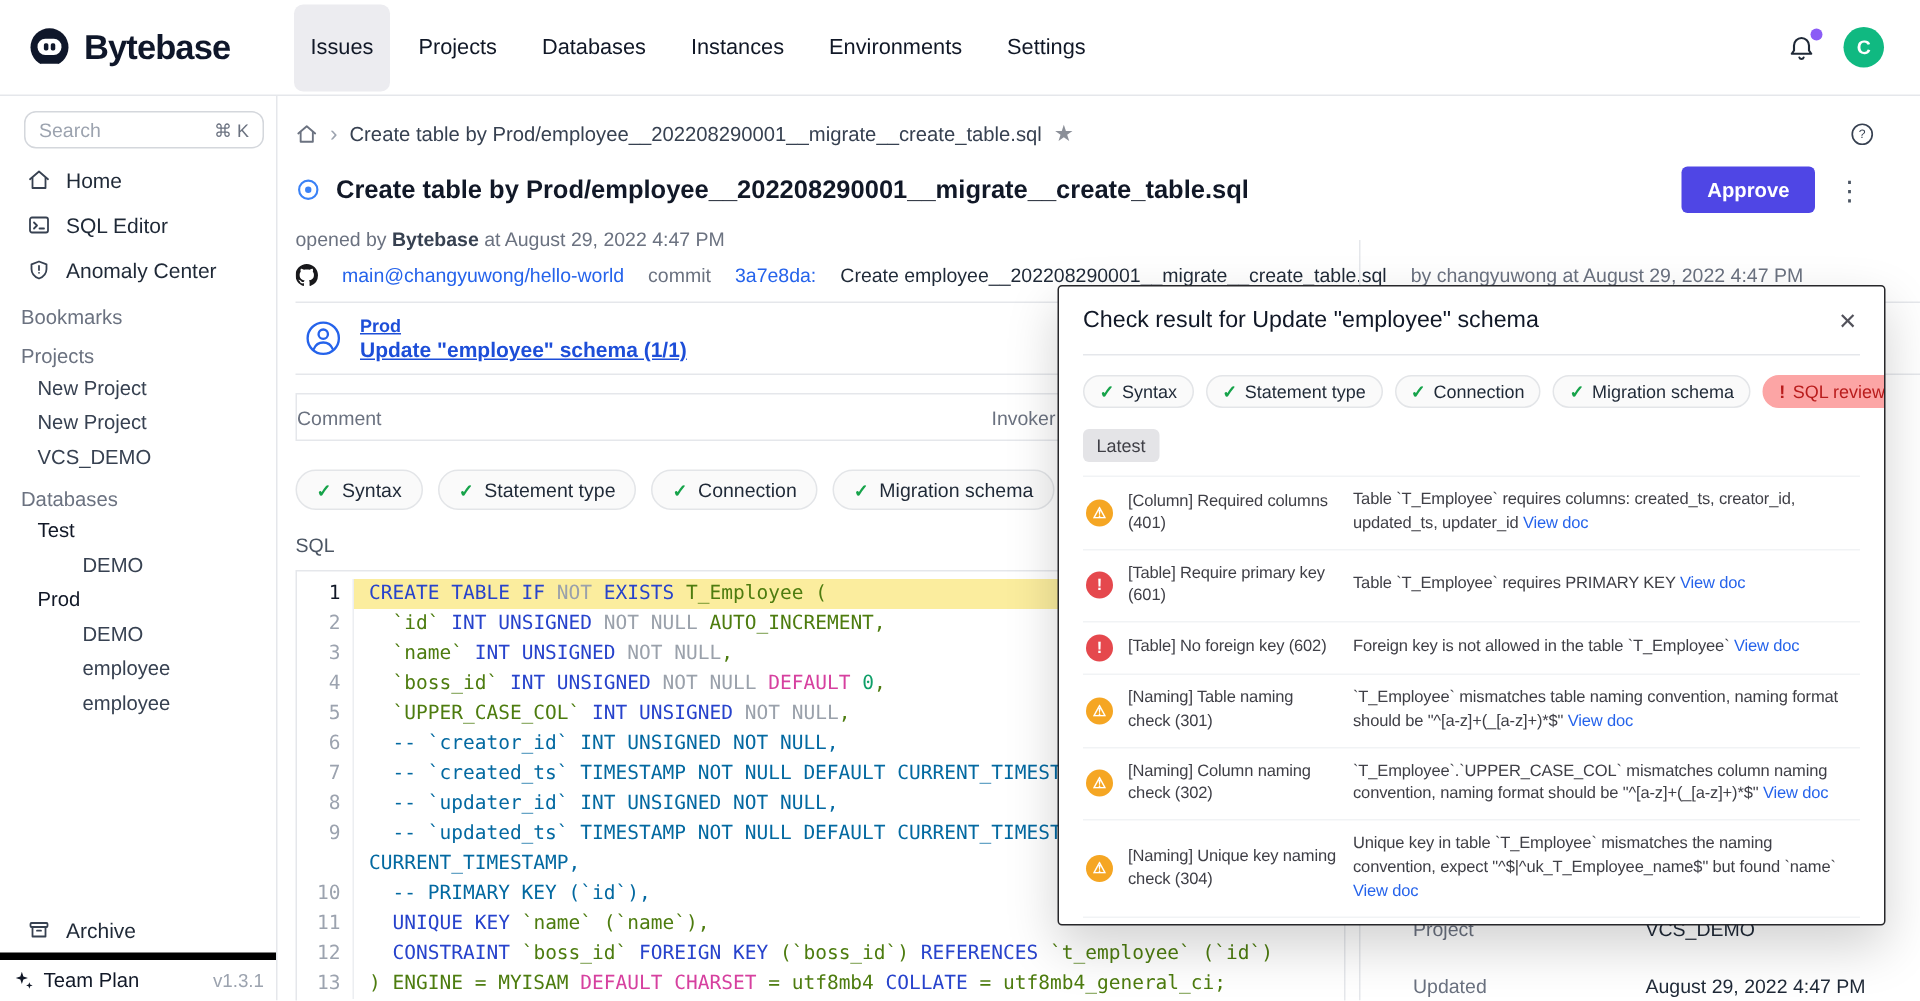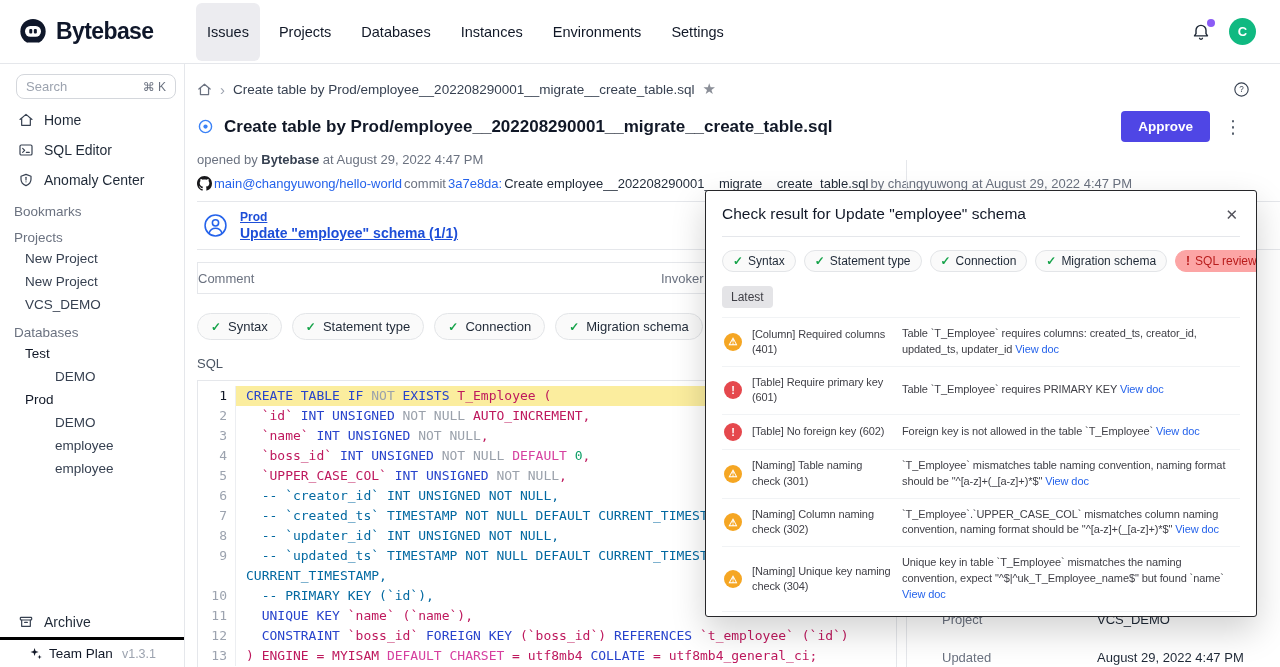--- a/index.html
+++ b/index.html
@@ -28,37 +28,37 @@
           padding:4px 9px;gap:6px}
   .search input{border:none;outline:none;width:86px;font-size:13px;color:#374151;background:transparent;font-family:inherit}
   .search input::placeholder{color:#9ca3af}
   .kbd{margin-left:auto;color:#6b7280;font-size:12px;white-space:nowrap}
   .snav-item{display:flex;align-items:center;gap:10px;padding:7px 18px;font-size:14px;color:#1f2937;cursor:pointer}
   .slabel{padding:9px 14px 2px;font-size:13.5px;color:#6b7280}
   .sitem{padding:4px 14px 4px 25px;font-size:13.5px;color:#374151;cursor:pointer}
   .sitem.group{font-weight:normal;color:#111827;cursor:default}
   .sitem.indent{padding-left:55px}
   .side-spacer{flex:1}
-  .sfooter{border-top:3px solid #000000;display:flex;align-items:center;padding:6px 28px;font-size:13.5px;gap:6px;color:#111827}
+  .sfooter{border-top:5px solid #000000;display:flex;align-items:center;padding:6px 8px;font-size:13.5px;gap:6px;color:#111827}
   .sfooter .ver{margin-left:auto;color:#9ca3af;font-size:12.5px}
 
   
   .main{position:absolute;left:185px;top:64px;right:0;bottom:0;padding:16px 0 0 12px;background:#fff}
   .crumb{display:flex;align-items:center;gap:8px;padding-right:30px;font-size:13.5px;color:#374151}
   .crumb .chev{color:#9ca3af;font-size:15px}
   .crumb .star{color:#8b8f98;font-size:15px;cursor:pointer}
   .crumb .help{margin-left:auto;cursor:pointer}
   .title-row{display:flex;align-items:center;gap:10px;margin-top:13px;padding-right:34px}
   .title{font-size:17px;font-weight:bold;color:#111827;flex:1;white-space:nowrap;overflow:hidden}
   .btn-approve{background:#4f46e5;color:#fff;font-size:13.5px;font-weight:600;border:none;border-radius:4px;
                padding:8px 17px;cursor:pointer;font-family:inherit}
   .dots{color:#4b5563;font-size:18px;line-height:1;cursor:pointer;padding:0 4px}
   .byline{margin-top:10px;font-size:13px;color:#6b7280}
   .byline .who{color:#374151;font-weight:600}
-  .vcs{margin-top:9px;display:flex;align-items:center;gap:2px;font-size:13px;color:#6b7280;white-space:nowrap;overflow:hidden}
+  .vcs{margin-top:9px;display:flex;align-items:center;gap:16px;font-size:13px;color:#6b7280;white-space:nowrap;overflow:hidden}
   .vcs .lnk{color:#2563eb;cursor:pointer}
   .vcs .msg{color:#1f2937}
   .hr{border-top:1px solid #e5e7eb;margin-top:10px}
   .stage{display:flex;align-items:center;gap:12px;padding:8px 0 8px 6px;border-bottom:1px solid #e5e7eb}
   .stage .env{font-size:12px;font-weight:bold;color:#1d4ed8;text-decoration:underline;cursor:pointer}
   .stage .task{font-size:14px;font-weight:bold;color:#1d4ed8;text-decoration:underline;cursor:pointer;margin-top:1px}
   .task-table{width:700px;height:32px;margin-top:12px;border:1px solid #e5e7eb;display:flex;align-items:center}
   .task-th{font-size:13px;color:#6b7280;}
   .task-th:first-child{width:463px}
   .task-th:last-child{flex:1}
@@ -69,21 +69,21 @@
   .pill.fail{background:#fca5a5;border-color:#fca5a5;color:#b91c1c;font-weight:500}
   .pill.fail .ck{color:#b91c1c}
   .sql-label{margin-top:16px;font-size:13px;color:#4b5563}
   .codebox{margin-top:9px;width:700px;border:1px solid #e5e7eb;padding:5px 0;
            font-family:"DejaVu Sans Mono",monospace;font-size:13px;line-height:20px}
   .cl{display:flex}
   .ln{width:38px;min-width:38px;text-align:right;padding-right:8px;color:#9ca3af;border-right:1px solid #eceef1;user-select:none}
   .lc{padding-left:10px;padding-right:6px;white-space:pre-wrap;word-break:break-word;flex:1;color:#24292f}
   .cl.hl .lc{background:#fbed9e}
   .cl.hl .ln{color:#111827}
-  .kw{color:#2743cc}.gy{color:#9aa1ab}.cm{color:#0369a1}.mg{color:#d6409f}.nm{color:#0e9f68}.tx{color:#be185d}
+  .kw{color:#2743cc}.gy{color:#9aa1ab}.cm{color:#0369a1}.mg{color:#d6409f}.nm{color:#0e9f68}.tx{color:#4d7c0f}
 
   .vdiv{position:absolute;left:721px;top:96px;bottom:0;width:1px;background:#e5e7eb}
   .panel-row{position:absolute;font-size:13px;white-space:nowrap}
   .panel-row .plabel{color:#6b7280}
   .panel-row .pvalue{position:absolute;left:155px;color:#1f2937}
 
   
   .modal{position:absolute;left:705px;top:190px;width:552px;height:427px;background:#fff;
          border:1px solid #27272a;border-radius:3px;box-shadow:0 14px 34px rgba(0,0,0,.18);
          z-index:30;padding:14px 16px;overflow:hidden}

